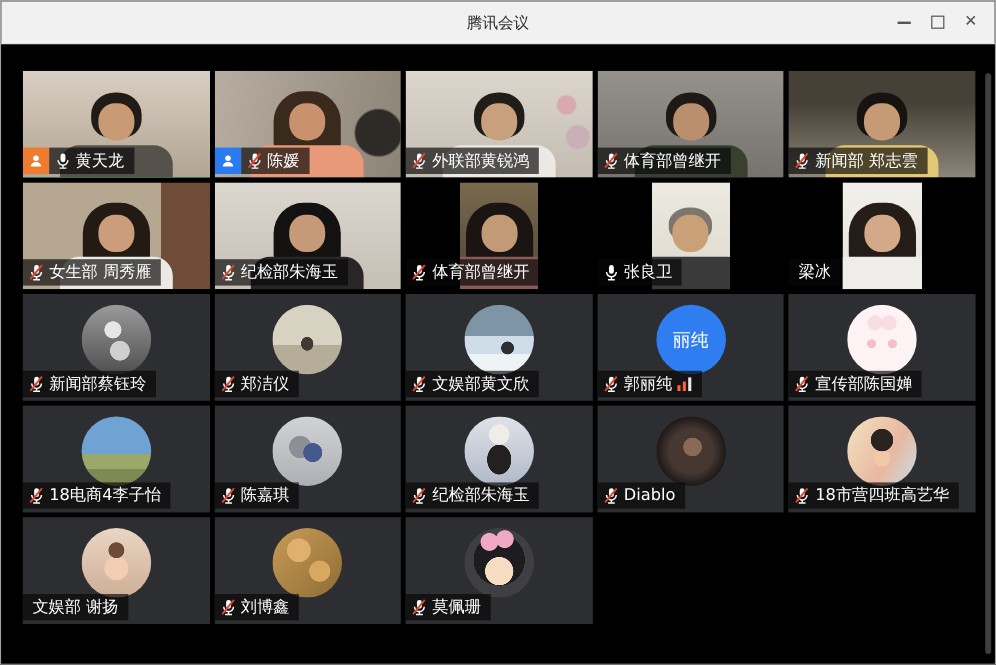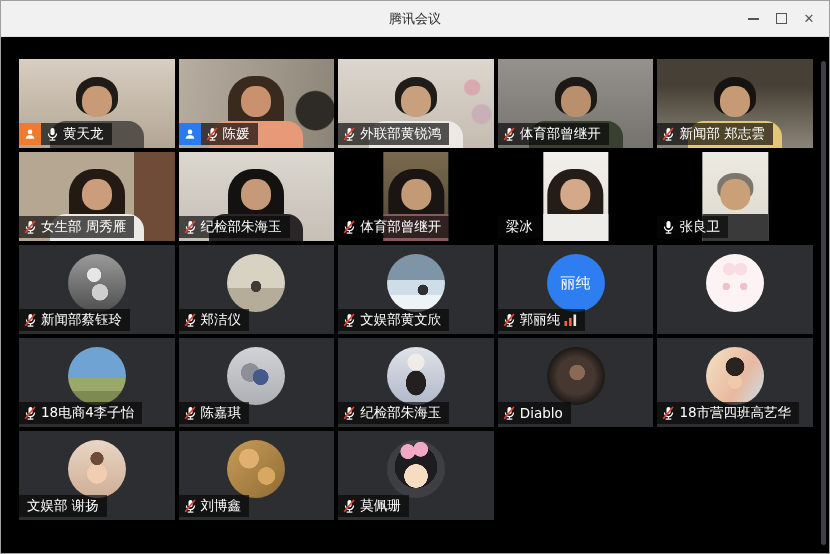--- a/index.html
+++ b/index.html
@@ -240,56 +240,56 @@
                 <line x1="8" y1="13.5" x2="8" y2="16" stroke="#fff" stroke-width="1.5"></line>
                 <line x1="4.5" y1="16.5" x2="11.5" y2="16.5" stroke="#fff" stroke-width="1.5"></line>
                 <line x1="1.5" y1="16" x2="13.5" y2="1.5" stroke="#e0452f" stroke-width="2"></line>
               </svg>
               <span>体育部曾继开</span>
             </div>
           </div>
         </div>
         <div class="tile">
           <div class="video">
+            <div class="vstrip" style="background: linear-gradient(rgb(236, 234, 226), rgb(221, 216, 204));">
+              <div class="person">
+                <div class="hair thin" style="background: rgb(106, 99, 92);"></div>
+                <div class="torso" style="background: rgb(58, 58, 58);"></div>
+                <div class="face" style="background: rgb(201, 160, 120);"></div>
+              </div>
+            </div>
+          </div>
+          <div class="label-row">
+            <div class="label-bg">
+              <svg width="13" height="16" viewBox="0 0 16 18">
+                <rect x="5.5" y="1.5" width="5" height="9" rx="2.5" fill="#fff"></rect>
+                <path d="M3 8.5a5 5 0 0 0 10 0" fill="none" stroke="#fff" stroke-width="1.5"></path>
+                <line x1="8" y1="13.5" x2="8" y2="16" stroke="#fff" stroke-width="1.5"></line>
+                <line x1="4.5" y1="16.5" x2="11.5" y2="16.5" stroke="#fff" stroke-width="1.5"></line>
+              </svg>
+              <span>张良卫</span>
+            </div>
+          </div>
+        </div>
+        <div class="tile">
+          <div class="video">
             <div class="vstrip" style="background: linear-gradient(rgb(242, 240, 236), rgb(228, 224, 216));">
               <div class="person">
                 <div class="hair long" style="background: rgb(36, 28, 22);"></div>
                 <div class="torso" style="background: rgb(239, 237, 233);"></div>
                 <div class="face" style="background: rgb(212, 169, 138);"></div>
               </div>
             </div>
           </div>
           <div class="label-row">
             <div class="label-bg no-mic">
               <span>梁冰</span>
             </div>
           </div>
         </div>
-        <div class="tile">
-          <div class="video">
-            <div class="vstrip" style="background: linear-gradient(rgb(236, 234, 226), rgb(221, 216, 204));">
-              <div class="person">
-                <div class="hair thin" style="background: rgb(106, 99, 92);"></div>
-                <div class="torso" style="background: rgb(58, 58, 58);"></div>
-                <div class="face" style="background: rgb(201, 160, 120);"></div>
-              </div>
-            </div>
-          </div>
-          <div class="label-row">
-            <div class="label-bg">
-              <svg width="13" height="16" viewBox="0 0 16 18">
-                <rect x="5.5" y="1.5" width="5" height="9" rx="2.5" fill="#fff"></rect>
-                <path d="M3 8.5a5 5 0 0 0 10 0" fill="none" stroke="#fff" stroke-width="1.5"></path>
-                <line x1="8" y1="13.5" x2="8" y2="16" stroke="#fff" stroke-width="1.5"></line>
-                <line x1="4.5" y1="16.5" x2="11.5" y2="16.5" stroke="#fff" stroke-width="1.5"></line>
-              </svg>
-              <span>张良卫</span>
-            </div>
-          </div>
-        </div>
         <div class="tile avatar-tile">
           <div class="avatar" style="background: radial-gradient(circle at 45% 36%, rgb(230, 230, 230) 0px, rgb(230, 230, 230) 14%, transparent 15%), radial-gradient(circle at 55% 66%, rgb(207, 207, 207) 0px, rgb(207, 207, 207) 16%, transparent 17%), linear-gradient(rgb(154, 154, 154), rgb(79, 79, 79));"></div>
           <div class="label-row">
             <div class="label-bg">
               <svg width="13" height="16" viewBox="0 0 16 18">
                 <rect x="5.5" y="1.5" width="5" height="9" rx="2.5" fill="#fff"></rect>
                 <path d="M3 8.5a5 5 0 0 0 10 0" fill="none" stroke="#fff" stroke-width="1.5"></path>
                 <line x1="8" y1="13.5" x2="8" y2="16" stroke="#fff" stroke-width="1.5"></line>
                 <line x1="4.5" y1="16.5" x2="11.5" y2="16.5" stroke="#fff" stroke-width="1.5"></line>
                 <line x1="1.5" y1="16" x2="13.5" y2="1.5" stroke="#e0452f" stroke-width="2"></line>
@@ -343,20 +343,32 @@
               <svg width="13" height="12" viewBox="0 0 13 12">
                 <rect x="0.5" y="7" width="2.6" height="5" fill="#ff5f40"></rect>
                 <rect x="5" y="4" width="2.6" height="8" fill="#ff5f40"></rect>
                 <rect x="9.5" y="0.5" width="2.6" height="11.5" fill="#e8e8e8"></rect>
               </svg>
             </div>
           </div>
         </div>
         <div class="tile avatar-tile">
           <div class="avatar" style="background: radial-gradient(circle at 35% 56%, rgb(243, 191, 201) 0px, rgb(243, 191, 201) 7%, transparent 8%), radial-gradient(circle at 65% 56%, rgb(243, 191, 201) 0px, rgb(243, 191, 201) 7%, transparent 8%), radial-gradient(circle at 40% 26%, rgb(248, 221, 227) 0px, rgb(248, 221, 227) 11%, transparent 12%), radial-gradient(circle at 60% 26%, rgb(248, 221, 227) 0px, rgb(248, 221, 227) 11%, transparent 12%), rgb(253, 243, 244);"></div>
+          <div class="label-row">
+            <div class="label-bg">
+              <svg width="13" height="16" viewBox="0 0 16 18">
+                <rect x="5.5" y="1.5" width="5" height="9" rx="2.5" fill="#fff"></rect>
+                <path d="M3 8.5a5 5 0 0 0 10 0" fill="none" stroke="#fff" stroke-width="1.5"></path>
+                <line x1="8" y1="13.5" x2="8" y2="16" stroke="#fff" stroke-width="1.5"></line>
+                <line x1="4.5" y1="16.5" x2="11.5" y2="16.5" stroke="#fff" stroke-width="1.5"></line>
+                <line x1="1.5" y1="16" x2="13.5" y2="1.5" stroke="#e0452f" stroke-width="2"></line>
+              </svg>
+              <span>宣传部陈国婵</span>
+            </div>
+          </div>
         </div>
         <div class="tile avatar-tile">
           <div class="avatar" style="background: linear-gradient(rgb(111, 163, 212) 0px, rgb(111, 163, 212) 54%, rgb(154, 168, 106) 54%, rgb(154, 168, 106) 76%, rgb(125, 138, 82) 76%);"></div>
           <div class="label-row">
             <div class="label-bg">
               <svg width="13" height="16" viewBox="0 0 16 18">
                 <rect x="5.5" y="1.5" width="5" height="9" rx="2.5" fill="#fff"></rect>
                 <path d="M3 8.5a5 5 0 0 0 10 0" fill="none" stroke="#fff" stroke-width="1.5"></path>
                 <line x1="8" y1="13.5" x2="8" y2="16" stroke="#fff" stroke-width="1.5"></line>
                 <line x1="4.5" y1="16.5" x2="11.5" y2="16.5" stroke="#fff" stroke-width="1.5"></line>

